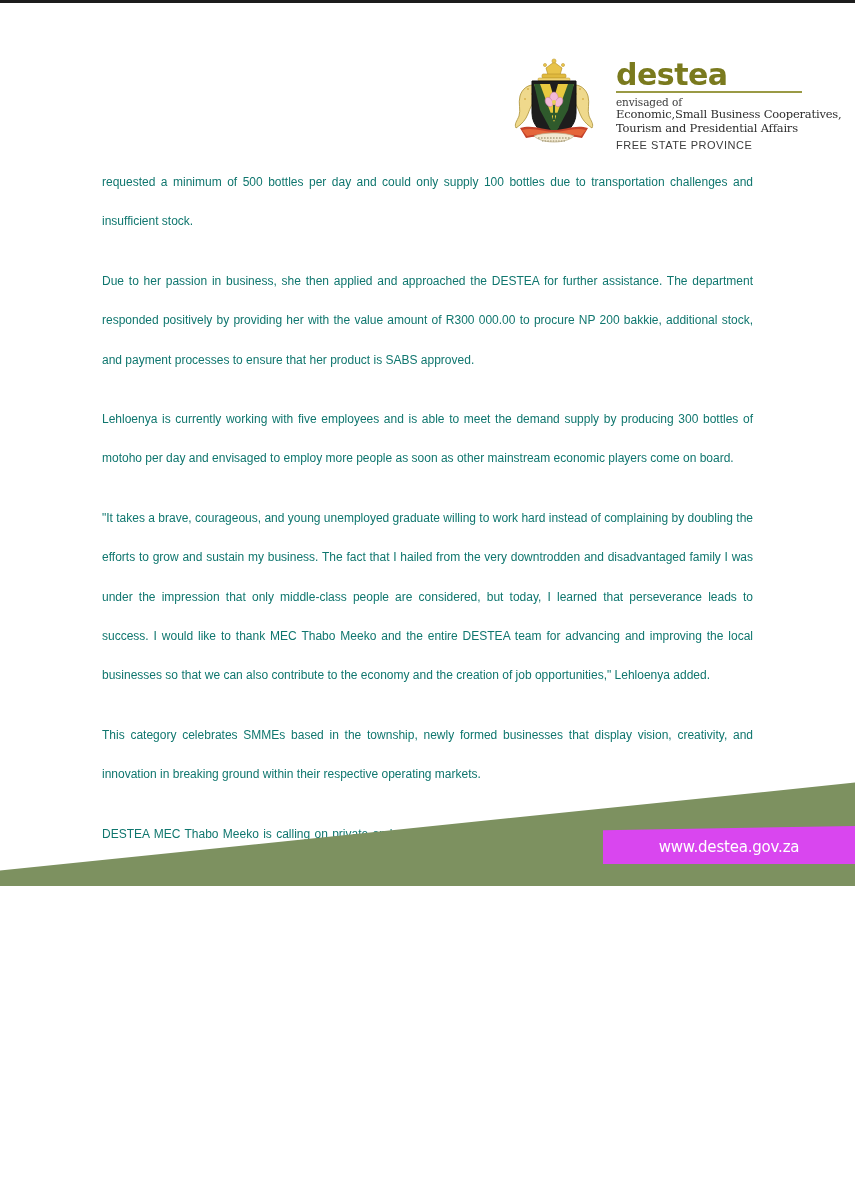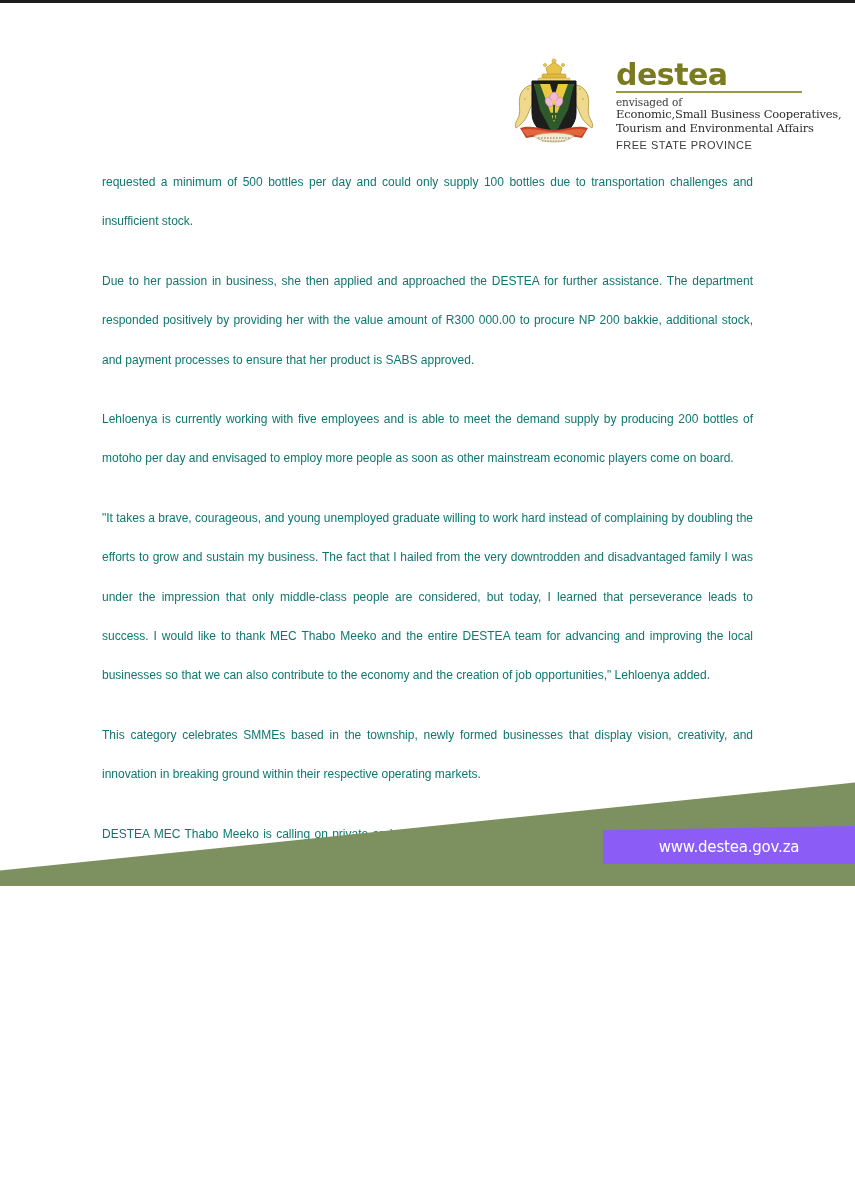--- a/index.html
+++ b/index.html
@@ -132,21 +132,21 @@
     height: 110px;
     background: #7d9160;
     clip-path: polygon(0 86%, 100% 6%, 100% 100%, 0 100%);
   }
   .footer-url-band {
     position: absolute;
     right: 0;
     bottom: 22px;
     width: 252px;
     height: 38px;
-    background: #8b5cf6;
+    background: #d946ef;
     clip-path: polygon(0 11%, 100% 0, 100% 100%, 0 100%);
     display: flex;
     align-items: center;
     justify-content: center;
   }
   .footer-url {
     font-family: "DejaVu Sans", sans-serif;
     font-size: 15px;
     color: #ffffff;
     letter-spacing: -0.2px;
@@ -212,30 +212,30 @@
         <path d="M36 78 C44 74 68 74 76 78 C68 86 44 86 36 78 Z" fill="#f3ead2" stroke="#b9ab84" stroke-width="0.7"></path>
         <path d="M40 80 L72 80" stroke="#8a7f58" stroke-width="1.1" stroke-dasharray="1.6 1.4"></path>
         <path d="M44 83 L68 83" stroke="#8a7f58" stroke-width="0.9" stroke-dasharray="1.4 1.3"></path>
       </svg>
 
       <div class="logo-text">
         <div class="logo-wordmark">destea</div>
         <div class="logo-rule"></div>
         <div class="logo-dept">envisaged of</div>
         <div class="logo-dept-line2">Economic,Small Business Cooperatives,</div>
-        <div class="logo-dept-line3">Tourism and Environmental Affairs</div>
+        <div class="logo-dept-line3">Tourism and Presidential Affairs</div>
         <div class="logo-province">FREE STATE PROVINCE</div>
       </div>
     </div>
   </div>
 
   <div class="body-col">
     <p class="para">requested a minimum of 500 bottles per day and could only supply 100 bottles due to transportation challenges and insufficient stock.</p>
     <p class="para">Due to her passion in business, she then applied and approached the DESTEA for further assistance. The department responded positively by providing her with the value amount of R300 000.00 to procure NP 200 bakkie, additional stock, and payment processes to ensure that her product is SABS approved.</p>
-    <p class="para">Lehloenya is currently working with five employees and is able to meet the demand supply by producing 200 bottles of motoho per day and envisaged to employ more people as soon as other mainstream economic players come on board.</p>
+    <p class="para">Lehloenya is currently working with five employees and is able to meet the demand supply by producing 300 bottles of motoho per day and envisaged to employ more people as soon as other mainstream economic players come on board.</p>
     <p class="para">"It takes a brave, courageous, and young unemployed graduate willing to work hard instead of complaining by doubling the efforts to grow and sustain my business. The fact that I hailed from the very downtrodden and disadvantaged family I was under the impression that only middle-class people are considered, but today, I learned that perseverance leads to success. I would like to thank MEC Thabo Meeko and the entire DESTEA team for advancing and improving the local businesses so that we can also contribute to the economy and the creation of job opportunities," Lehloenya added.</p>
     <p class="para">This category celebrates SMMEs based in the township, newly formed businesses that display vision, creativity, and innovation in breaking ground within their respective operating markets.</p>
     <p class="para">DESTEA MEC Thabo Meeko is calling on private and public institutions such as local schools, hospitals, police stations, inclusive of correctional facilities, to continue participating in growing the township economy by supporting SMMEs.</p>
   </div>
 
   <div class="footer">
     <div class="footer-sash"></div>
     <div class="footer-url-band">
       <span class="footer-url">www.destea.gov.za</span>
     </div>

